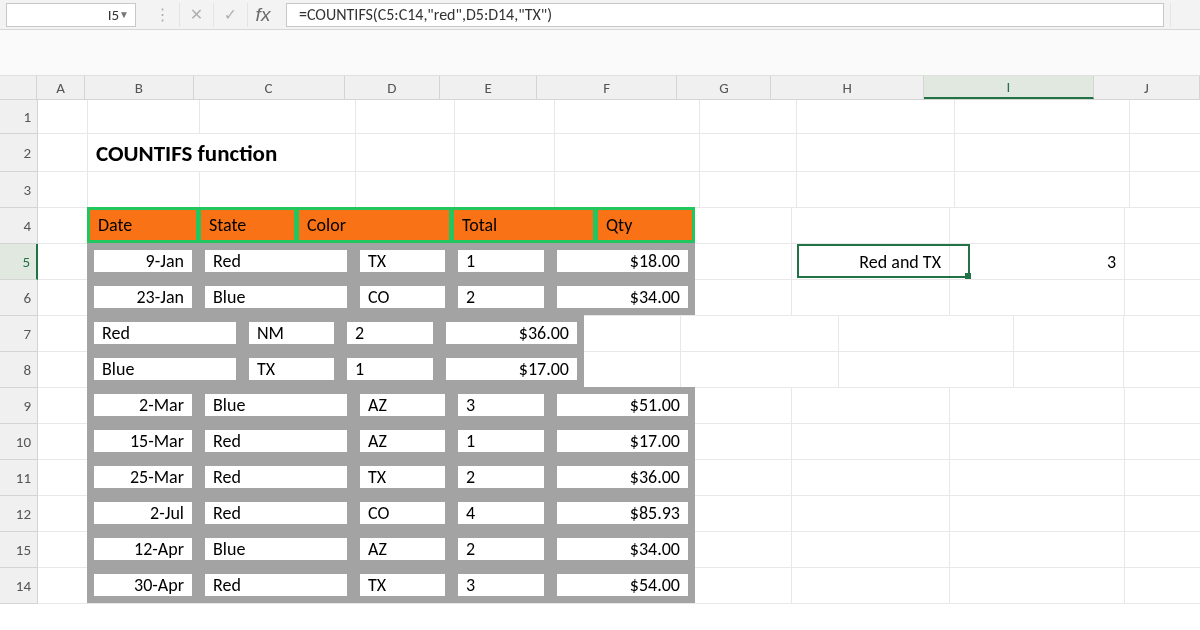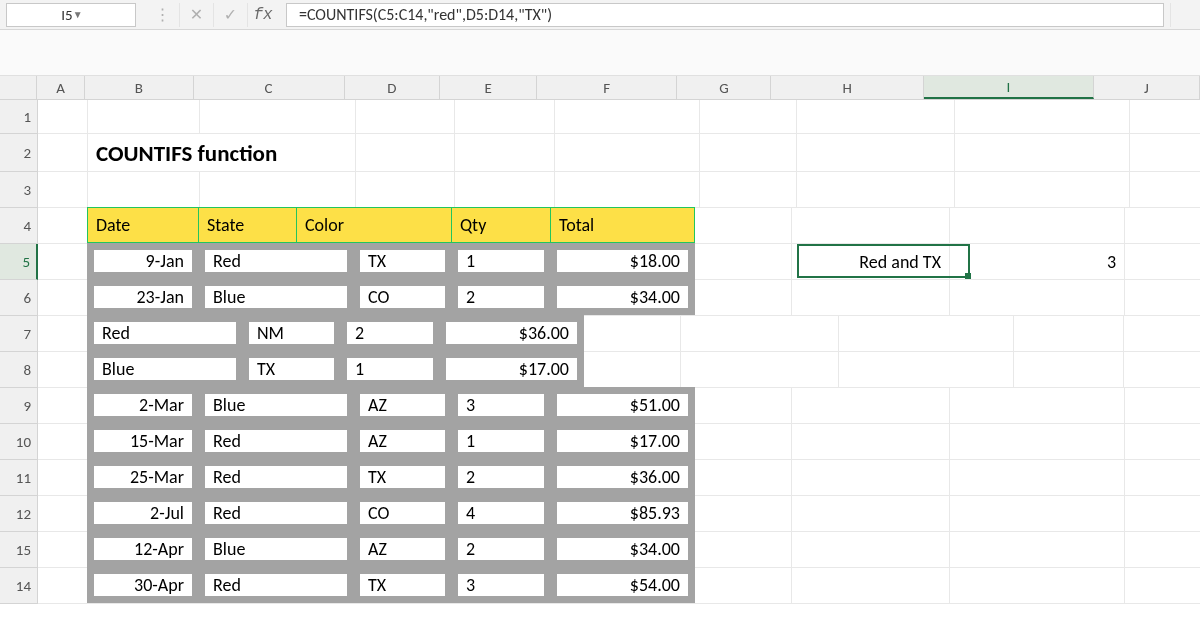--- a/index.html
+++ b/index.html
@@ -22,39 +22,39 @@
     border-bottom: 1px solid #d7d7d7;
     padding-left: 6px;
   }
   .name-box {
     width: 130px;
     height: 24px;
     background: #fff;
     border: 1px solid #c8c8c8;
     display: flex;
     align-items: center;
-    justify-content: center;
+    justify-content: flex-end;
     padding: 0 6px 0 8px;
     font-size: 15px;
     color: #333;
     margin-right: 10px;
   }
   .name-box .chev { color:#777; font-size:10px; }
   .fb-btn {
     width: 34px;
     height: 24px;
     display:flex; align-items:center; justify-content:center;
     color:#b0b0b0;
     font-size:16px;
     border-right:1px solid #e4e4e4;
   }
   .fb-fx {
     width: 30px; display:flex; align-items:center; justify-content:center;
-    font-style: italic; font-family: Liberation Mono, monospace;
-    color:#6a6a6a; font-size:16px;
+    font-style: italic; font-family: Liberation Sans, sans-serif;
+    color:#6a6a6a; font-size:19px;
   }
   .fb-input {
     flex:1;
     background:#fff;
     border:1px solid #c8c8c8;
     height:24px;
     display:flex; align-items:center;
     padding-left:12px;
     margin-left:8px; margin-right:6px;
     font-family:"Segoe UI", Calibri, Arial, sans-serif;
@@ -96,22 +96,22 @@
   .row { display:flex; border-bottom:1px solid #e8e8e8; }
   .cell {
     border-right:1px solid #e8e8e8;
     display:flex; align-items:center;
     padding:0 8px;
     font-size:18px;
     overflow:hidden; white-space:nowrap;
   }
   .cell.bold { font-weight:bold; font-size:23px;}
   .hdr-cell {
-    background:#fde047;
-    border:1px solid #22c55e;
+    background:#f97316;
+    border:3px solid #22c55e;
     font-weight:normal;
     margin:-1px 0 0 -1px;
     text-align:center;
   }
   .data-cell { border:7px solid #a3a3a3; margin:-1px 0 0 -1px; }
   .ar { justify-content:flex-end; }
   .al { justify-content:flex-start; }
 
   
   .cA{width:50px;} .cB{width:112px;} .cC{width:156px;} .cD{width:99px;}
@@ -225,22 +225,22 @@
         <div class="cell cH"></div>
         <div class="cell cI"></div>
         <div class="cell cJ"></div>
       </div>
 
       <div class="row hR">
         <div class="cell cA"></div>
         <div class="cell hdr-cell cB al">Date</div>
         <div class="cell hdr-cell cD al">State</div>
         <div class="cell hdr-cell cC al">Color</div>
+        <div class="cell hdr-cell cF al">Total</div>
         <div class="cell hdr-cell cE al">Qty</div>
-        <div class="cell hdr-cell cF al">Total</div>
         <div class="cell cG"></div>
         <div class="cell cH"></div>
         <div class="cell cI"></div>
         <div class="cell cJ"></div>
       </div>
 
       <div id="data-rows">
           <div class="row hR">
             <div class="cell cA"></div>
             <div class="cell data-cell cB ar">9-Jan</div>

